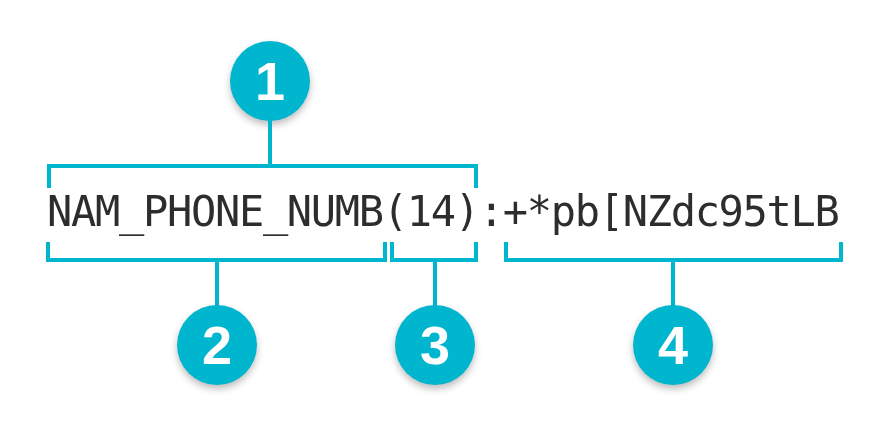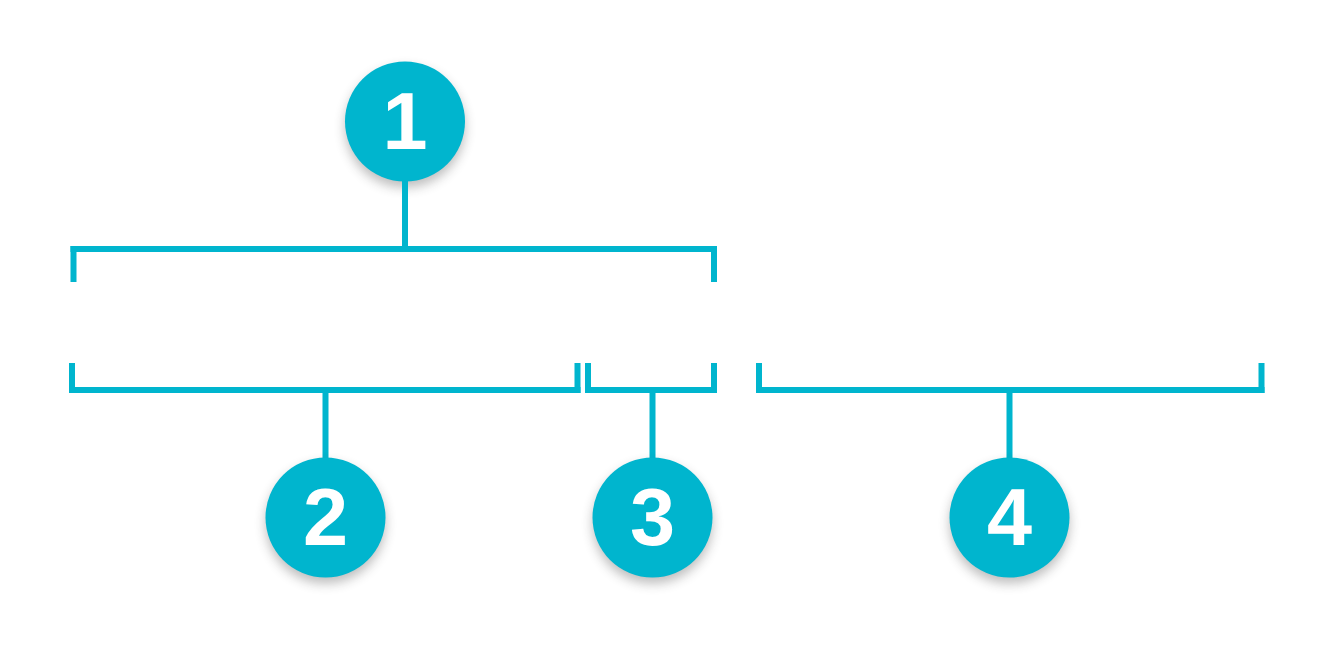--- a/index.html
+++ b/index.html
@@ -91,20 +91,21 @@
 <body>
 
 <div class="canvas">
 
   <div class="badge badge-1">
     <span>1</span>
   </div>
   <div class="stem stem-1"></div>
   <div class="bracket down bracket-1"></div>
 
+  <div class="token">NAM_PHONE_NUMB(14):+*pb[NZdc95tLB</div>
 
   <div class="bracket up bracket-2"></div>
   <div class="stem stem-2"></div>
   <div class="badge badge-2">
     <span>2</span>
   </div>
 
   <div class="bracket up bracket-3"></div>
   <div class="stem stem-3"></div>
   <div class="badge badge-3">

